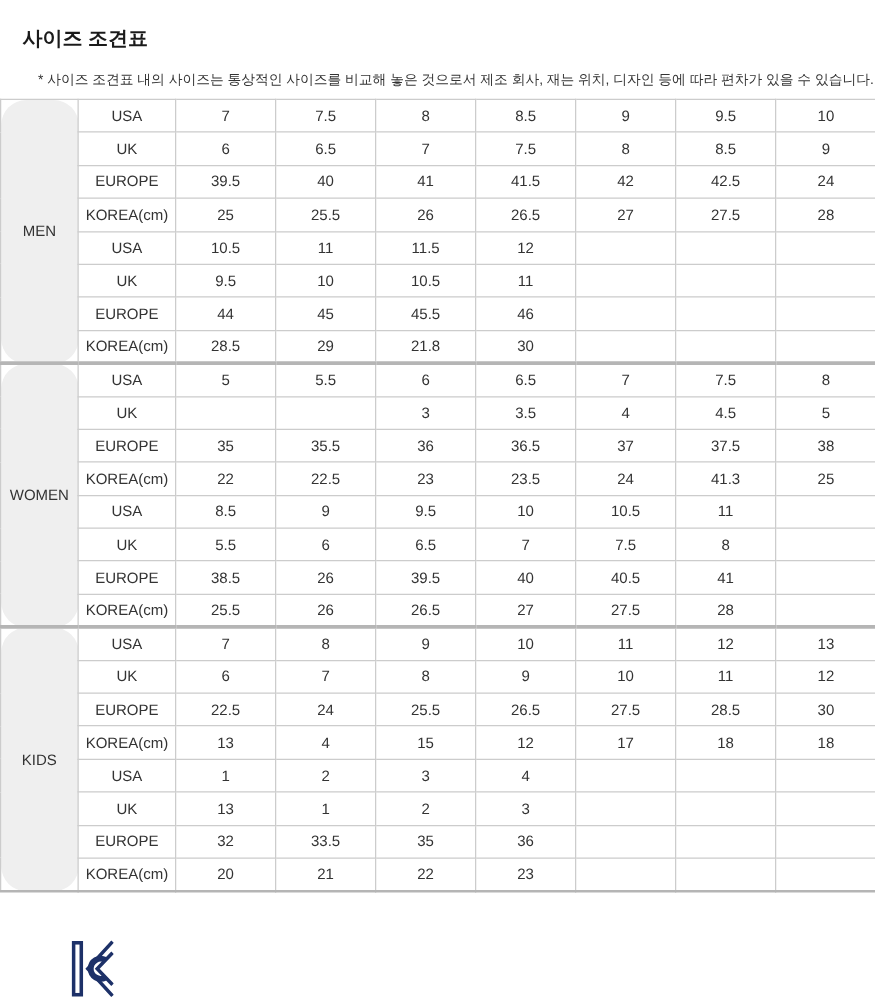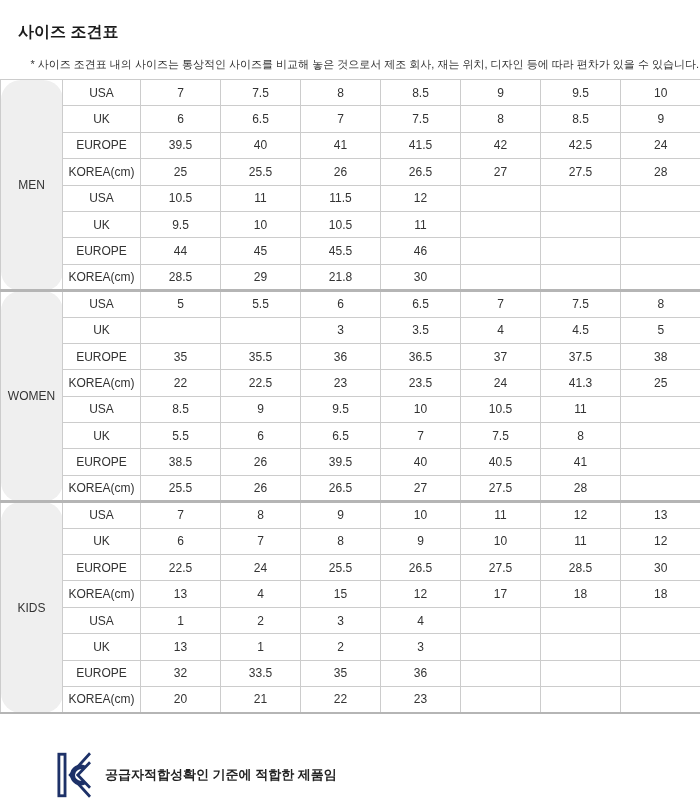--- a/index.html
+++ b/index.html
@@ -317,14 +317,13 @@
 
 <div class="footer">
   <svg class="kc-logo" width="34" height="46" viewBox="0 0 36 48" aria-hidden="true">
     <g fill="none" stroke="var(--kc-navy)">
       <path d="M29 16.5 A 8.5 8.5 0 1 0 29 31.5" stroke-width="5"></path>
       <rect x="2" y="2" width="6.5" height="44" stroke-width="3"></rect>
       <path d="M35 1 L14 24 L35 47" stroke-width="3"></path>
       <path d="M35 10.5 L22 24 L35 37.5" stroke-width="3"></path>
     </g>
   </svg>
-  <span class="kc-text">공급자적합성확인 기준에 적합한 제품임</span>
 </div>
 
 </body></html>

